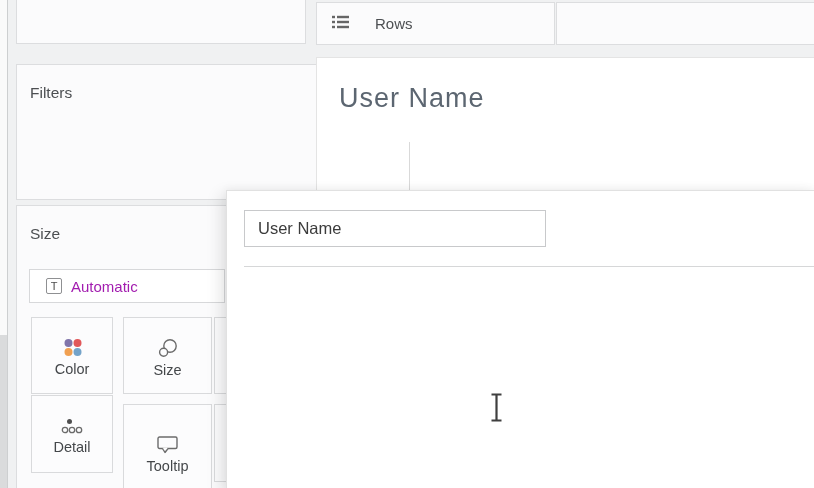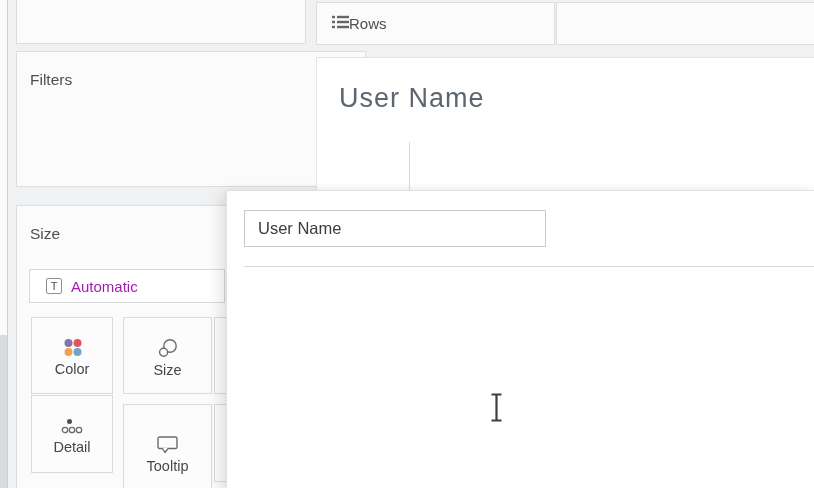--- a/index.html
+++ b/index.html
@@ -8,21 +8,21 @@
   #app { position:relative; width:814px; height:488px; overflow:hidden; background:#f0f1f2; }
 
   
   .left-strip { position:absolute; left:0; top:0; width:7px; height:488px; background:#fafafa; }
   .left-strip-line { position:absolute; left:7px; top:0; width:1px; height:488px; background:#cdcfd0; }
   .left-strip-bottom { position:absolute; left:0; top:335px; width:7px; height:153px; background:#dadbdc; }
 
   
   .card { position:absolute; background:#fbfbfc; border:1px solid #dcdddf; }
   #card-pages   { left:16px; top:-8px;  width:290px; height:52px; }
-  #card-filters { left:16px; top:51px;  width:350px; height:136px; }
+  #card-filters { left:16px; top:64px;  width:350px; height:136px; }
   #card-marks   { left:16px; top:205px; width:290px; height:290px; }
   .card-title { position:absolute; left:13px; top:19px; font-size:15.5px; color:#4c4f52; }
 
   
   .mark-dropdown { position:absolute; left:12px; top:63px; width:196px; height:34px;
     background:#ffffff; border:1px solid #d7d8da; display:flex; align-items:center;
     padding-left:16px; gap:9px; cursor:default; }
   .ticon { width:16px; height:16px; border:1px solid #8f9092; border-radius:2px;
     font-size:11px; color:#4d4d4d; display:flex; align-items:center; justify-content:center; }
   .mark-dropdown-label { font-size:15px; color:#a21caf; }
@@ -39,21 +39,21 @@
   #btn-extra2  { left:197px; top:198px; width:40px; height:78px; }
   .mark-btn-label { font-size:14.5px; color:#44474a; }
   .dot-purple { fill:var(--marks-dot-purple,#8175aa); }
   .dot-red    { fill:var(--marks-dot-red,#e15759); }
   .dot-orange { fill:var(--marks-dot-orange,#f1a051); }
   .dot-blue   { fill:var(--marks-dot-blue,#74a3c9); }
 
   
   .shelf { position:absolute; background:#fbfbfc; border:1px solid #dcdddf; }
   #shelf-rows { left:316px; top:2px; width:239px; height:43px;
-    display:flex; align-items:center; padding-left:15px; gap:0; }
+    display:flex; align-items:center; padding-left:15px; gap:26px; }
   #shelf-extra { left:556px; top:2px; width:262px; height:43px; }
   .shelf-label { font-size:15px; color:#4c4f52; }
 
   
   #worksheet { position:absolute; left:316px; top:57px; width:498px; height:431px;
     background:#ffffff; border-left:1px solid #e4e4e4; border-top:1px solid #e4e4e4; }
   #worksheet-title { position:absolute; left:22px; top:25px; font-size:27px;
     color:#5c6671; letter-spacing:1px; }
   #col-divider { position:absolute; left:92px; top:84px; width:1px; height:49px; background:#d9d9d9; }
 

